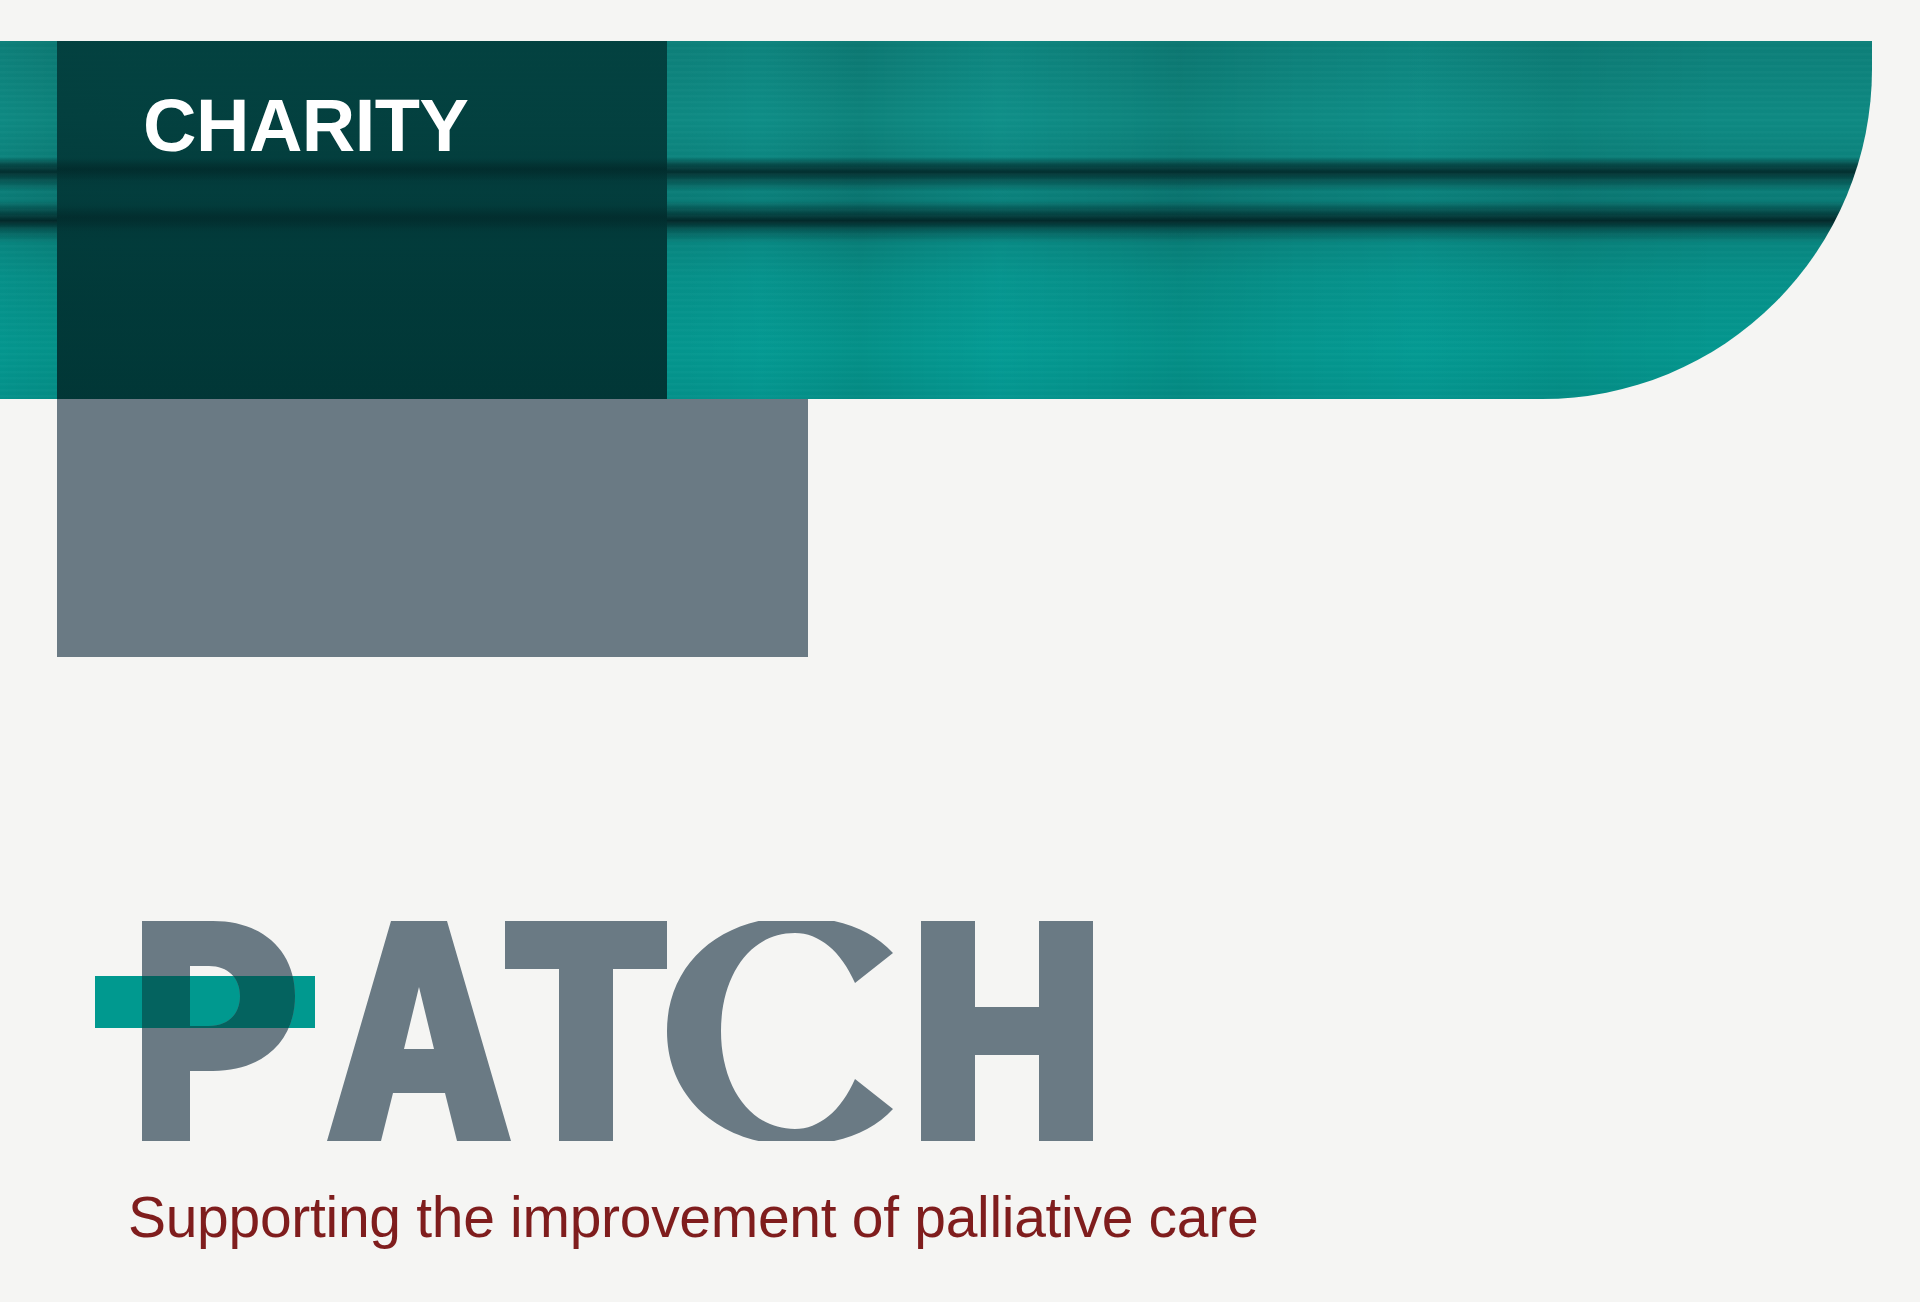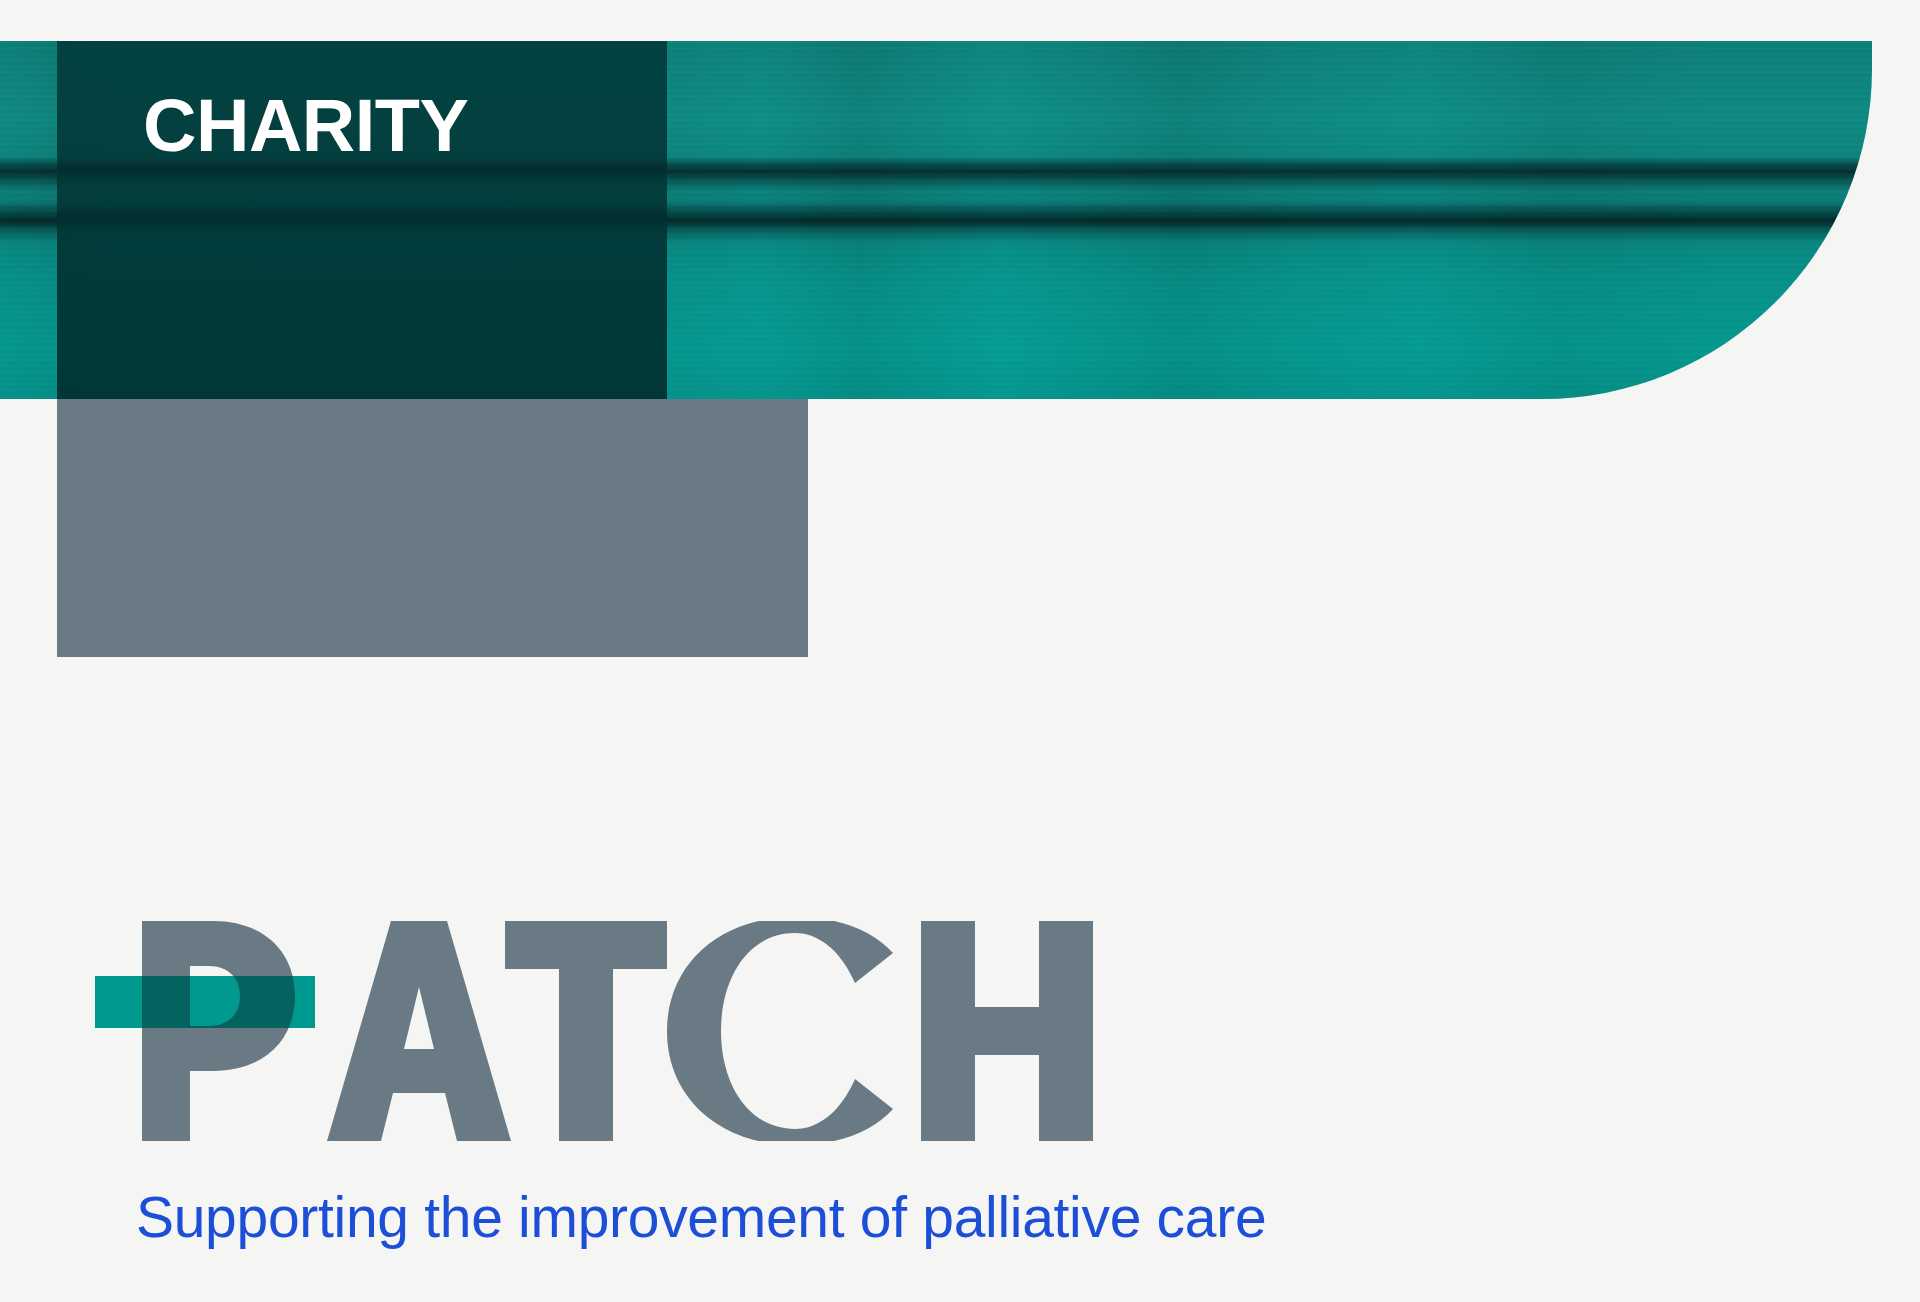--- a/index.html
+++ b/index.html
@@ -152,24 +152,24 @@
   }
   .logo-mark {
     position: relative;
     width: 1000px;
     height: 220px;
   }
   .logo-svg { display: block; }
 
   .tagline {
     position: absolute;
-    left: 41px;
+    left: 33px;
     top: 268px;
     margin: 0;
-    color: #1d4ed8;
+    color: #7f1d1d;
     font-family: "Liberation Sans", sans-serif;
     font-weight: normal;
     font-size: 57px;
     line-height: 1;
     letter-spacing: -0.3px;
     white-space: nowrap;
   }
 </style>
 </head>
 <body>

